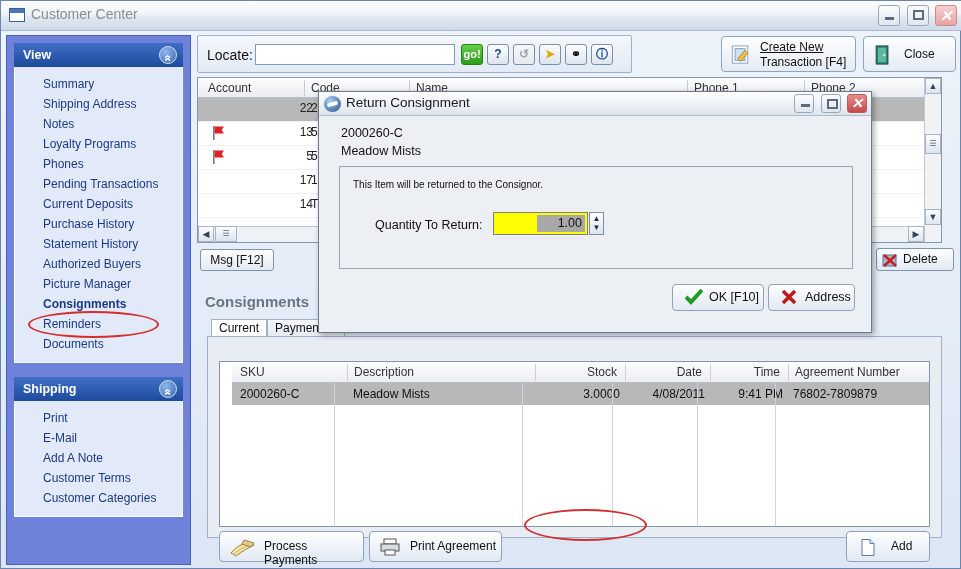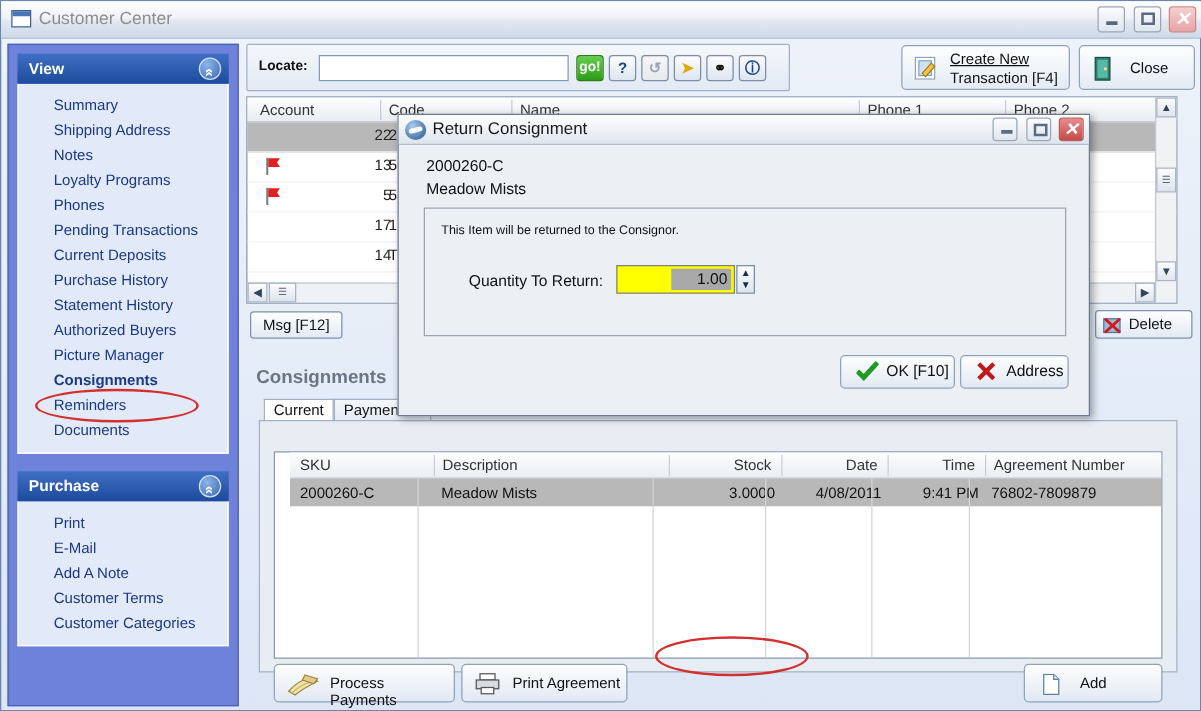--- a/index.html
+++ b/index.html
@@ -89,21 +89,21 @@
 
   
   .work{
     position:absolute;left:196px;top:34px;width:760px;height:530px;
   }
   .locate-bar{
     position:absolute;left:0;top:0;width:435px;height:38px;
     background:linear-gradient(#f4f7fb,#e3eaf4);
     border:1px solid #9fb0c7;border-radius:2px;box-sizing:border-box;
   }
-  .locate-lbl{position:absolute;left:9px;top:11px;font-weight:bold;font-size:11px;color:#111;}
+  .locate-lbl{position:absolute;left:9px;top:11px;font-weight:normal;font-size:14px;color:#111;}
   .locate-in{
     position:absolute;left:57px;top:8px;width:200px;height:21px;
     background:#fff;border:1px solid #7f9db9;box-sizing:border-box;
     font-family:"Liberation Sans",sans-serif;font-size:12px;padding:0 3px;
   }
   .tbtn{
     position:absolute;top:8px;width:22px;height:21px;border:1px solid #7a8ea8;
     border-radius:3px;box-sizing:border-box;
     background:linear-gradient(#fdfdfe,#dde5f0);
     font-size:12px;line-height:19px;text-align:center;color:#15458f;font-weight:bold;
@@ -295,21 +295,21 @@
         <div class="nav-item">Authorized Buyers</div>
         <div class="nav-item">Picture Manager</div>
         <div class="nav-item sel">Consignments</div>
         <div class="nav-item">Reminders</div>
         <div class="nav-item">Documents</div>
       </div>
     </div>
 
     <div class="panel" style="margin-top:14px;">
       <div class="panel-head">
-        <span>Purchase</span>
+        <span>Shipping</span>
         <span class="chev"></span>
       </div>
       <div class="panel-body">
         <div class="nav-item">Print</div>
         <div class="nav-item">E-Mail</div>
         <div class="nav-item">Add A Note</div>
         <div class="nav-item">Customer Terms</div>
         <div class="nav-item">Customer Categories</div>
       </div>
     </div>
@@ -450,21 +450,21 @@
       <div class="bbtn" style="left:161px;top:194px;width:133px;">
         <svg class="ic" viewBox="0 0 20 18" style="width:20px;height:18px;">
           <rect x="4" y="1" width="12" height="5" fill="#fff" stroke="#555"></rect>
           <rect x="1" y="6" width="18" height="7" fill="#d8dce2" stroke="#555"></rect>
           <rect x="5" y="12" width="10" height="5" fill="#fff" stroke="#555"></rect>
         </svg>
         <span class="lbl" style="left:40px;">Print Agreement</span>
       </div>
 
 
-      <div class="bbtn" style="right:11px;top:194px;width:111px;">
+      <div class="bbtn" style="right:11px;top:194px;width:84px;">
         <svg class="ic" viewBox="0 0 14 17" style="width:14px;height:17px;left:14px;top:7px;">
           <path d="M1 0.5 H9 L13 4.5 V16.5 H1 Z" fill="#fff" stroke="#5a7ea8"></path>
           <path d="M9 0.5 V4.5 H13" fill="#d8e6f5" stroke="#5a7ea8"></path>
         </svg>
         <span class="lbl" style="left:44px;">Add</span>
       </div>
     </div>
   </div>
 
   <div class="ellipse" style="left:523px;top:508px;width:119px;height:28px;"></div>

